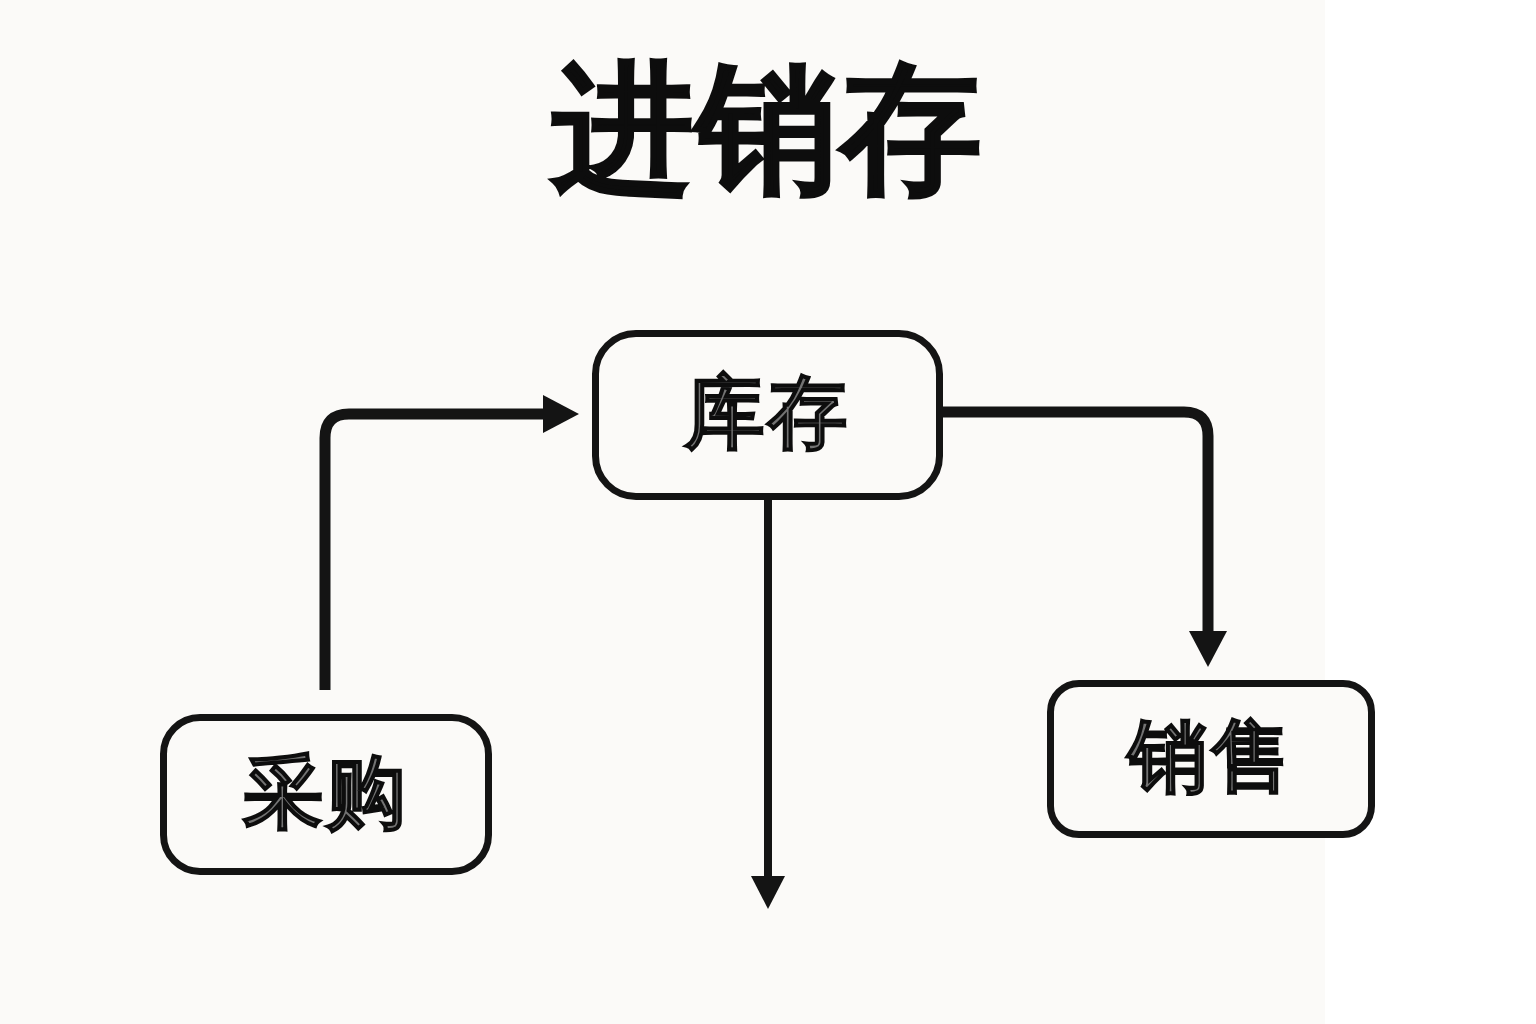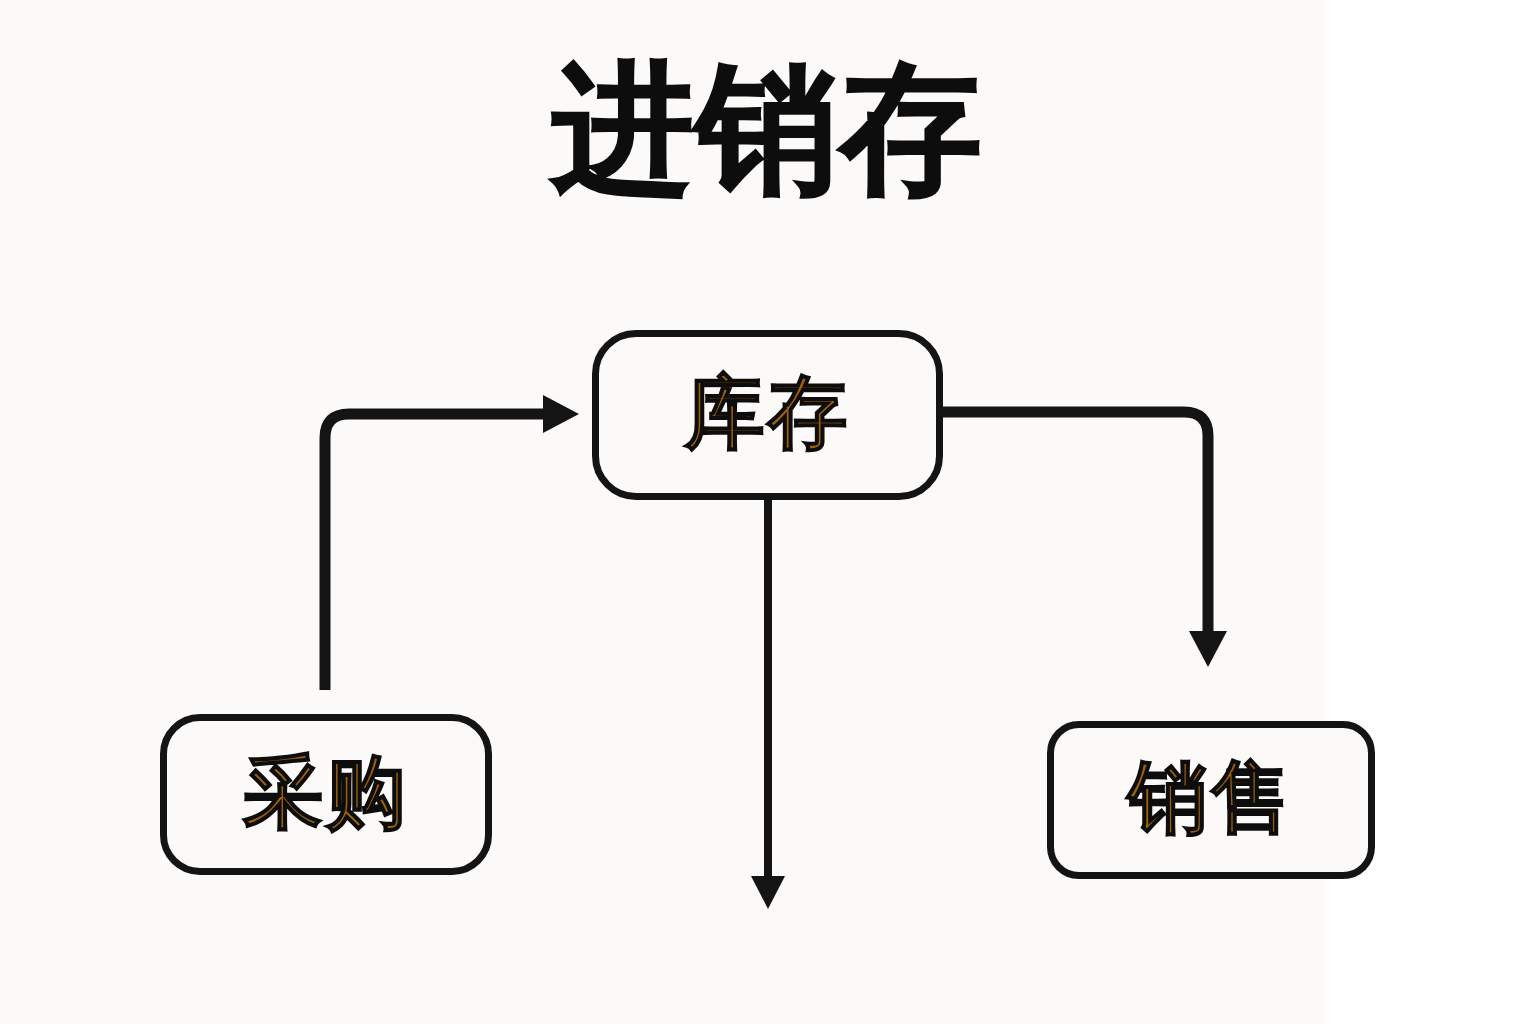--- a/index.html
+++ b/index.html
@@ -41,21 +41,21 @@
     display: flex;
     align-items: center;
     justify-content: center;
     z-index: 3;
   }
   .node-label {
     font-size: 80px;
     line-height: 1;
     font-weight: 900;
     letter-spacing: 3px;
-    color: #a16207;
+    color: #737373;
     -webkit-text-stroke: 1.6px #0d0d0d;
     white-space: nowrap;
     transform: translateY(-2px);
   }
   #node-inventory {
     left: 592px;
     top: 330px;
     width: 351px;
     height: 170px;
     border-radius: 44px;
@@ -67,21 +67,20 @@
     height: 161px;
     border-radius: 40px;
     margin-top: 32px;
   }
   #node-sales {
     left: 1047px;
     top: 680px;
     width: 328px;
     height: 158px;
     border-radius: 32px;
-    margin-top: 41px;
   }
   #edge-layer {
     position: absolute;
     left: 0;
     top: 0;
     width: 1536px;
     height: 1024px;
     z-index: 1;
   }
   .edge-path {

